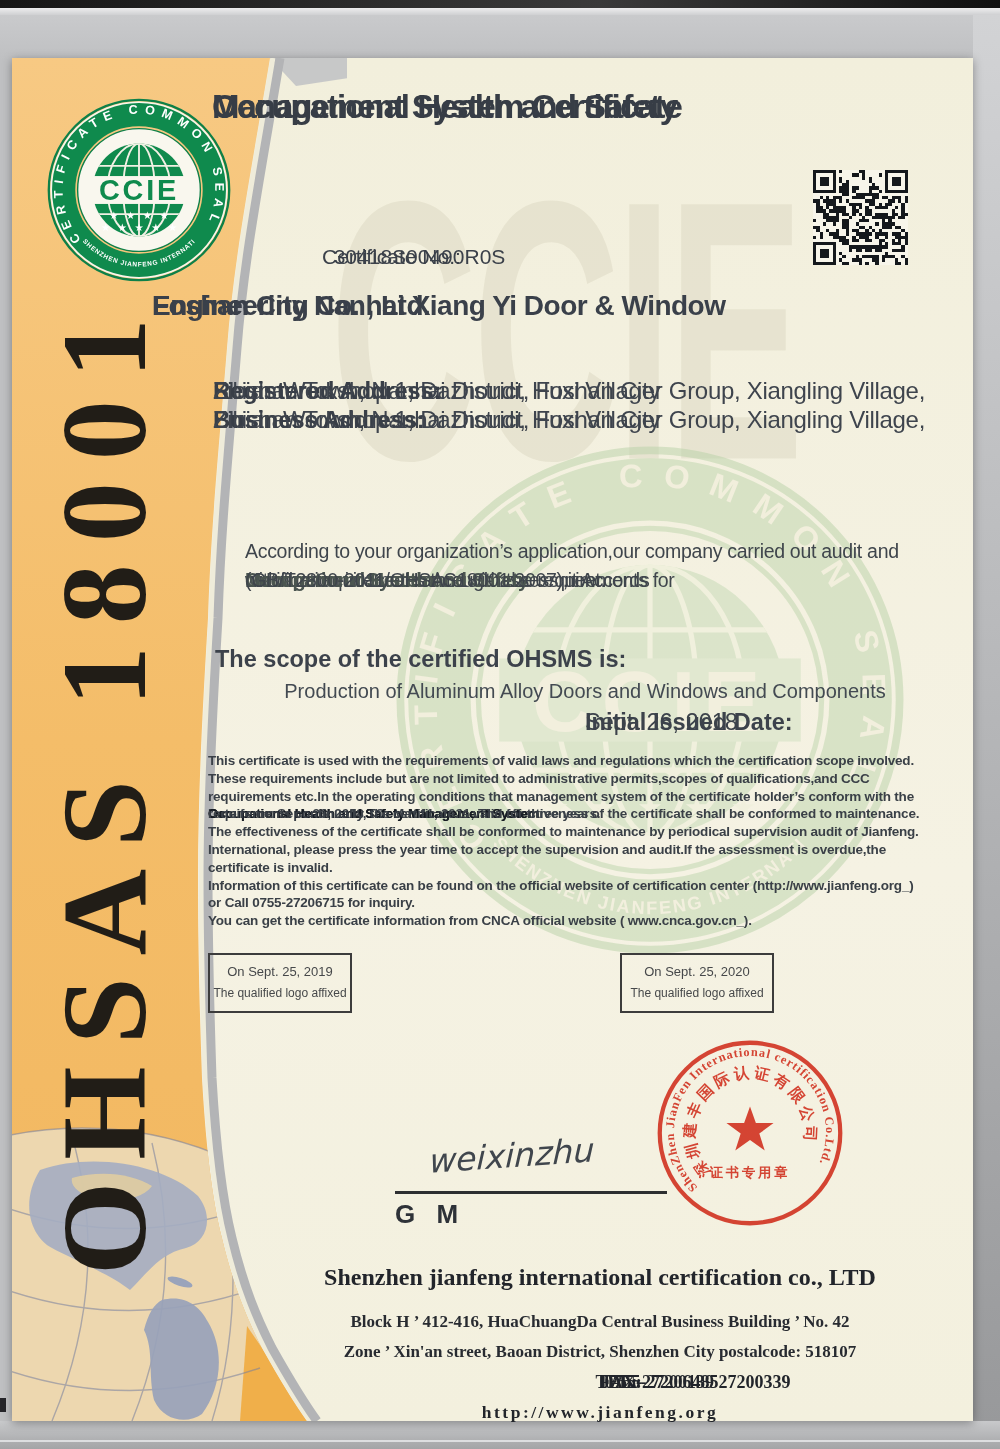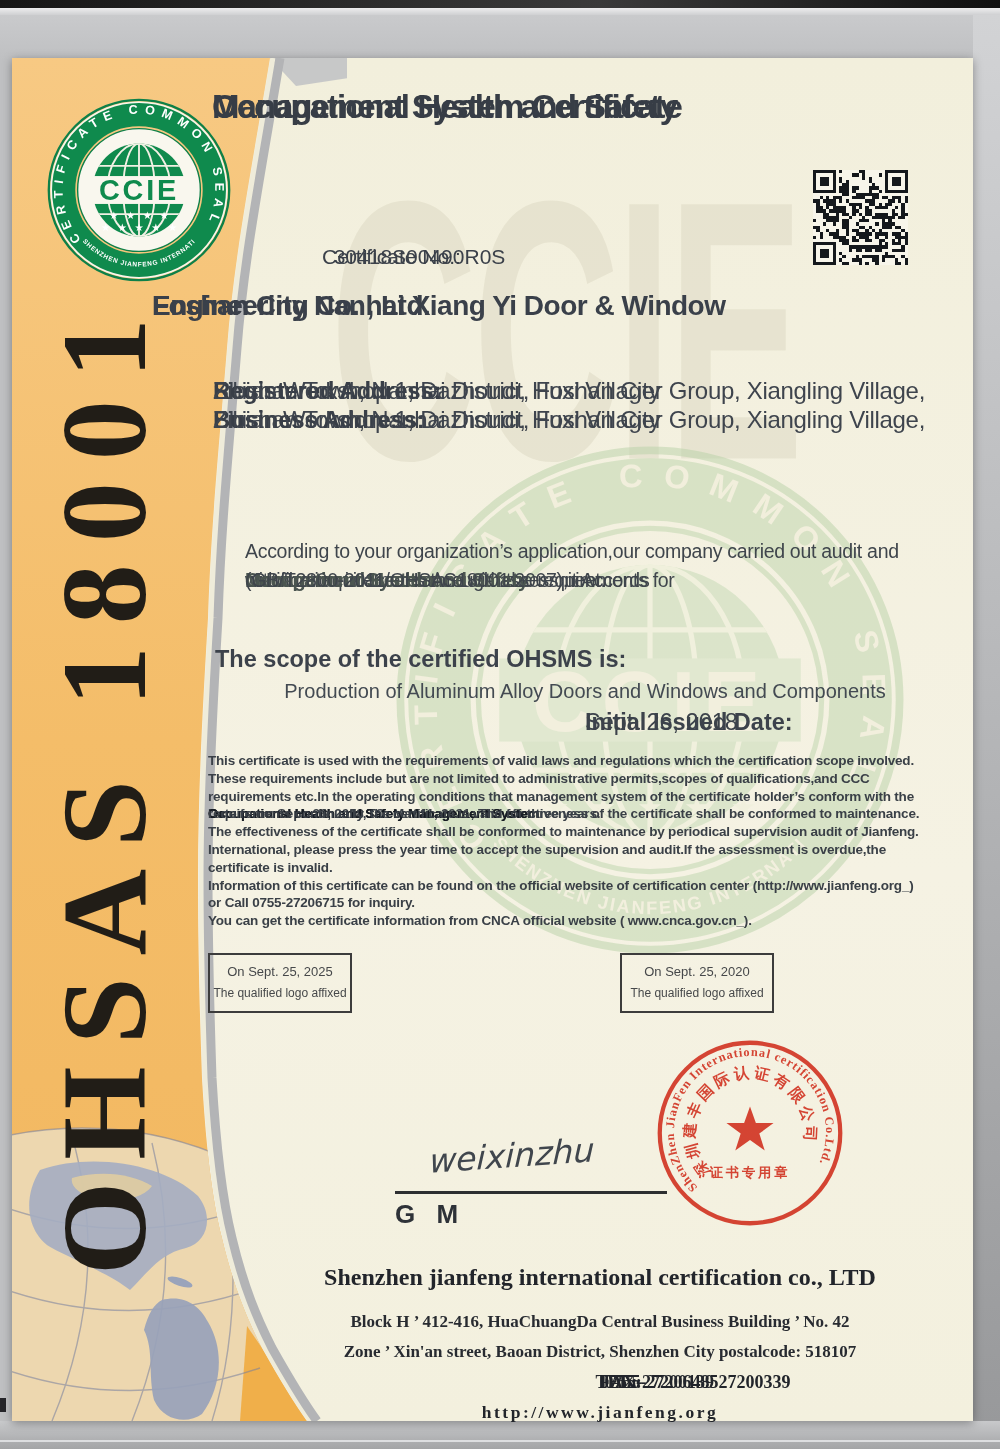--- a/index.html
+++ b/index.html
@@ -615,21 +615,21 @@
     <div>Date from: Sept. 26, 2018 TO: Mar 11, 2021; The effectiveness of the certificate shall be conformed to maintenance.</div>
     <div>The effectiveness of the certificate shall be conformed to maintenance by periodical supervision audit of Jianfeng.</div>
     <div>International, please press the year time to accept the supervision and audit.If the assessment is overdue,the</div>
     <div>certificate is invalid.</div>
     <div>Information of this certificate can be found on the official website of certification center (http://www.jianfeng.org_)</div>
     <div>or Call 0755-27206715 for inquiry.</div>
     <div>You can get the certificate information from CNCA official website ( www.cnca.gov.cn_).</div>
   </div>
 
   <div class="bx bx1">
-    <span class="d">On Sept. 25, 2025</span>
+    <span class="d">On Sept. 25, 2019</span>
     <span class="c">The qualified logo affixed</span>
   </div>
   <div class="bx bx2">
     <span class="d">On Sept. 25, 2020</span>
     <span class="c">The qualified logo affixed</span>
   </div>
 
   <div class="sig">weixinzhu</div>
   <div class="sigline"></div>
   <div class="gm">G M</div>

